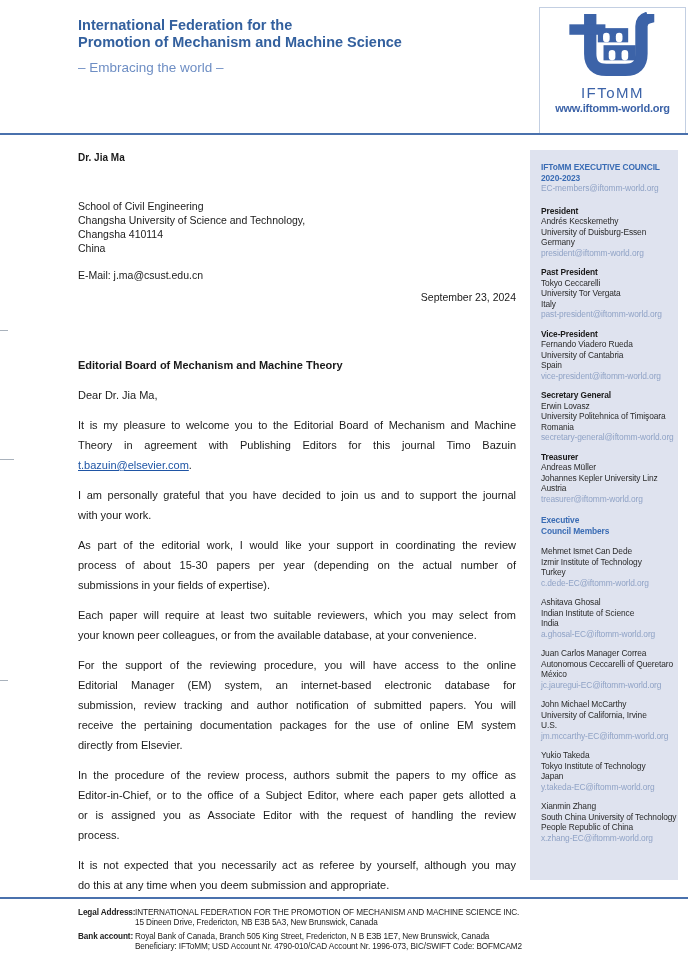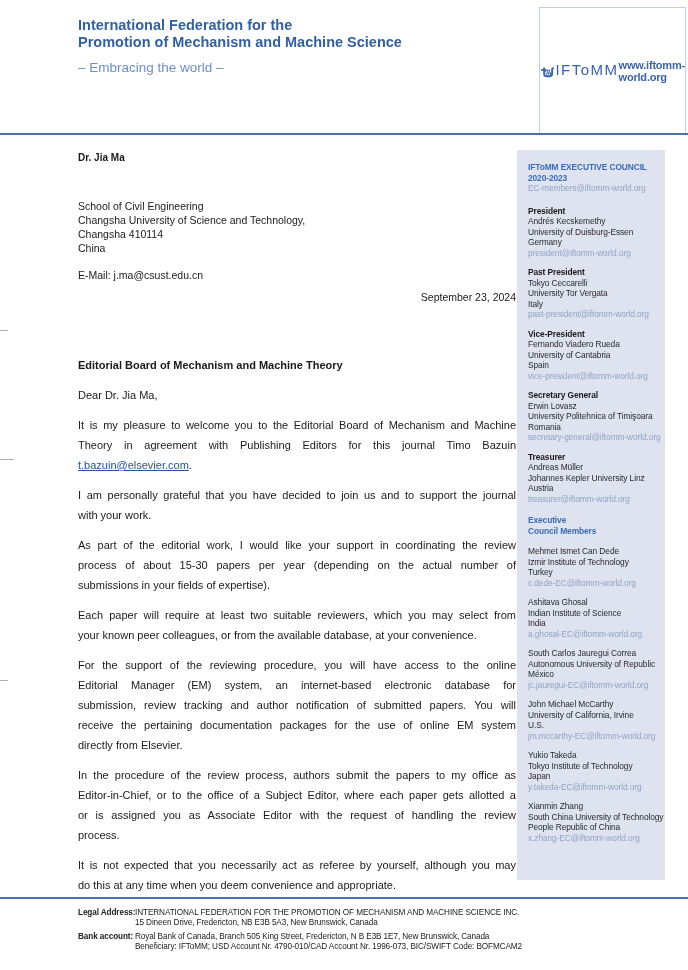--- a/index.html
+++ b/index.html
@@ -6,21 +6,21 @@
   .page{position:relative;width:688px;height:970px;background:#ffffff;overflow:hidden;
         font-family:Liberation Sans, sans-serif;color:#1a1a1a;}
 
   
   .org{position:absolute;left:78px;top:17px;}
   .org-line{font-weight:bold;color:#33609e;font-size:14.5px;line-height:17px;}
   .tagline{margin-top:9px;color:#6e8ec4;font-size:13.5px;}
 
   .logo-box{position:absolute;left:539px;top:7px;width:147px;height:126px;
             border:1px solid #c3cfe2;border-bottom:none;box-sizing:border-box;
-            display:flex;flex-direction:row;align-items:center;background:#fff;}
+            display:flex;flex-direction:column;align-items:center;background:#fff;}
   .logo-svg{margin-top:4px;}
   .logo-acronym{font-size:15px;color:#3c63a8;letter-spacing:1.5px;margin-top:-2px;}
   .logo-url{font-size:11px;font-weight:bold;color:#3c63a8;margin-top:1px;letter-spacing:-0.2px;}
 
   .top-rule{position:absolute;left:0;top:133px;width:688px;height:2px;background:#4a71ad;}
   .bottom-rule{position:absolute;left:0;top:897px;width:688px;height:2px;background:#4a71ad;}
 
   .fold{position:absolute;left:0;height:1px;background:#a9b2bc;}
   .fold-1{top:330px;width:8px;}
   .fold-2{top:459px;width:14px;}
@@ -34,21 +34,21 @@
 
   
   .letter-flow{position:absolute;left:78px;top:355px;width:438px;font-size:11px;line-height:20px;}
   .letter-flow .block + .block{margin-top:10px;}
   .subject{font-weight:bold;}
   .line{text-align:justify;}
   .line.stretch{text-align-last:justify;}
   .email-link{color:#1f55a5;text-decoration:underline;cursor:pointer;}
 
   
-  .sidebar{position:absolute;left:517px;top:150px;width:148px;height:730px;background:#dfe3ef;
+  .sidebar{position:absolute;left:530px;top:150px;width:148px;height:730px;background:#dfe3ef;
            box-sizing:border-box;padding:12px 3px 0 11px;font-size:8.4px;line-height:10.5px;
            letter-spacing:-0.1px;white-space:nowrap;color:#2b2b2b;}
   .sb-heading{color:#3a6cb4;font-weight:bold;}
   .sb-head-block{margin-bottom:12px;}
   .sb-email{color:#90a3c6;cursor:pointer;}
   .sb-block{margin-bottom:9px;}
   .sb-role{font-weight:bold;color:#1a1a1a;}
   .sb-members-heading{color:#3a6cb4;font-weight:bold;margin:11px 0 10px;}
 
   
@@ -126,21 +126,21 @@
         <div class="line">directly from Elsevier.</div>
       </div>
       <div class="para block">
         <div class="line stretch">In the procedure of the review process, authors submit the papers to my office as</div>
         <div class="line stretch">Editor-in-Chief, or to the office of a Subject Editor, where each paper gets allotted a</div>
         <div class="line stretch">or is assigned you as Associate Editor with the request of handling the review</div>
         <div class="line">process.</div>
       </div>
       <div class="para block">
         <div class="line stretch">It is not expected that you necessarily act as referee by yourself, although you may</div>
-        <div class="line">do this at any time when you deem convenience and appropriate.</div>
+        <div class="line">do this at any time when you deem submission and appropriate.</div>
       </div>
     </main>
 
   <aside class="sidebar">
     <div class="sb-head-block">
       <div class="sb-heading">IFToMM EXECUTIVE COUNCIL</div>
       <div class="sb-heading">2020-2023</div>
       <div class="sb-email">EC-members@iftomm-world.org</div>
     </div>
     <div id="officers-host">
@@ -191,22 +191,22 @@
           <div class="sb-country">Turkey</div>
           <div class="sb-email">c.dede-EC@iftomm-world.org</div>
         </div>
         <div class="sb-block">
           <div class="sb-name">Ashitava Ghosal</div>
           <div class="sb-aff">Indian Institute of Science</div>
           <div class="sb-country">India</div>
           <div class="sb-email">a.ghosal-EC@iftomm-world.org</div>
         </div>
         <div class="sb-block">
-          <div class="sb-name">South Carlos Jauregui Correa</div>
-          <div class="sb-aff">Autonomous University of Republic</div>
+          <div class="sb-name">Juan Carlos Manager Correa</div>
+          <div class="sb-aff">Autonomous Ceccarelli of Queretaro</div>
           <div class="sb-country">México</div>
           <div class="sb-email">jc.jauregui-EC@iftomm-world.org</div>
         </div>
         <div class="sb-block">
           <div class="sb-name">John Michael McCarthy</div>
           <div class="sb-aff">University of California, Irvine</div>
           <div class="sb-country">U.S.</div>
           <div class="sb-email">jm.mccarthy-EC@iftomm-world.org</div>
         </div>
         <div class="sb-block">

